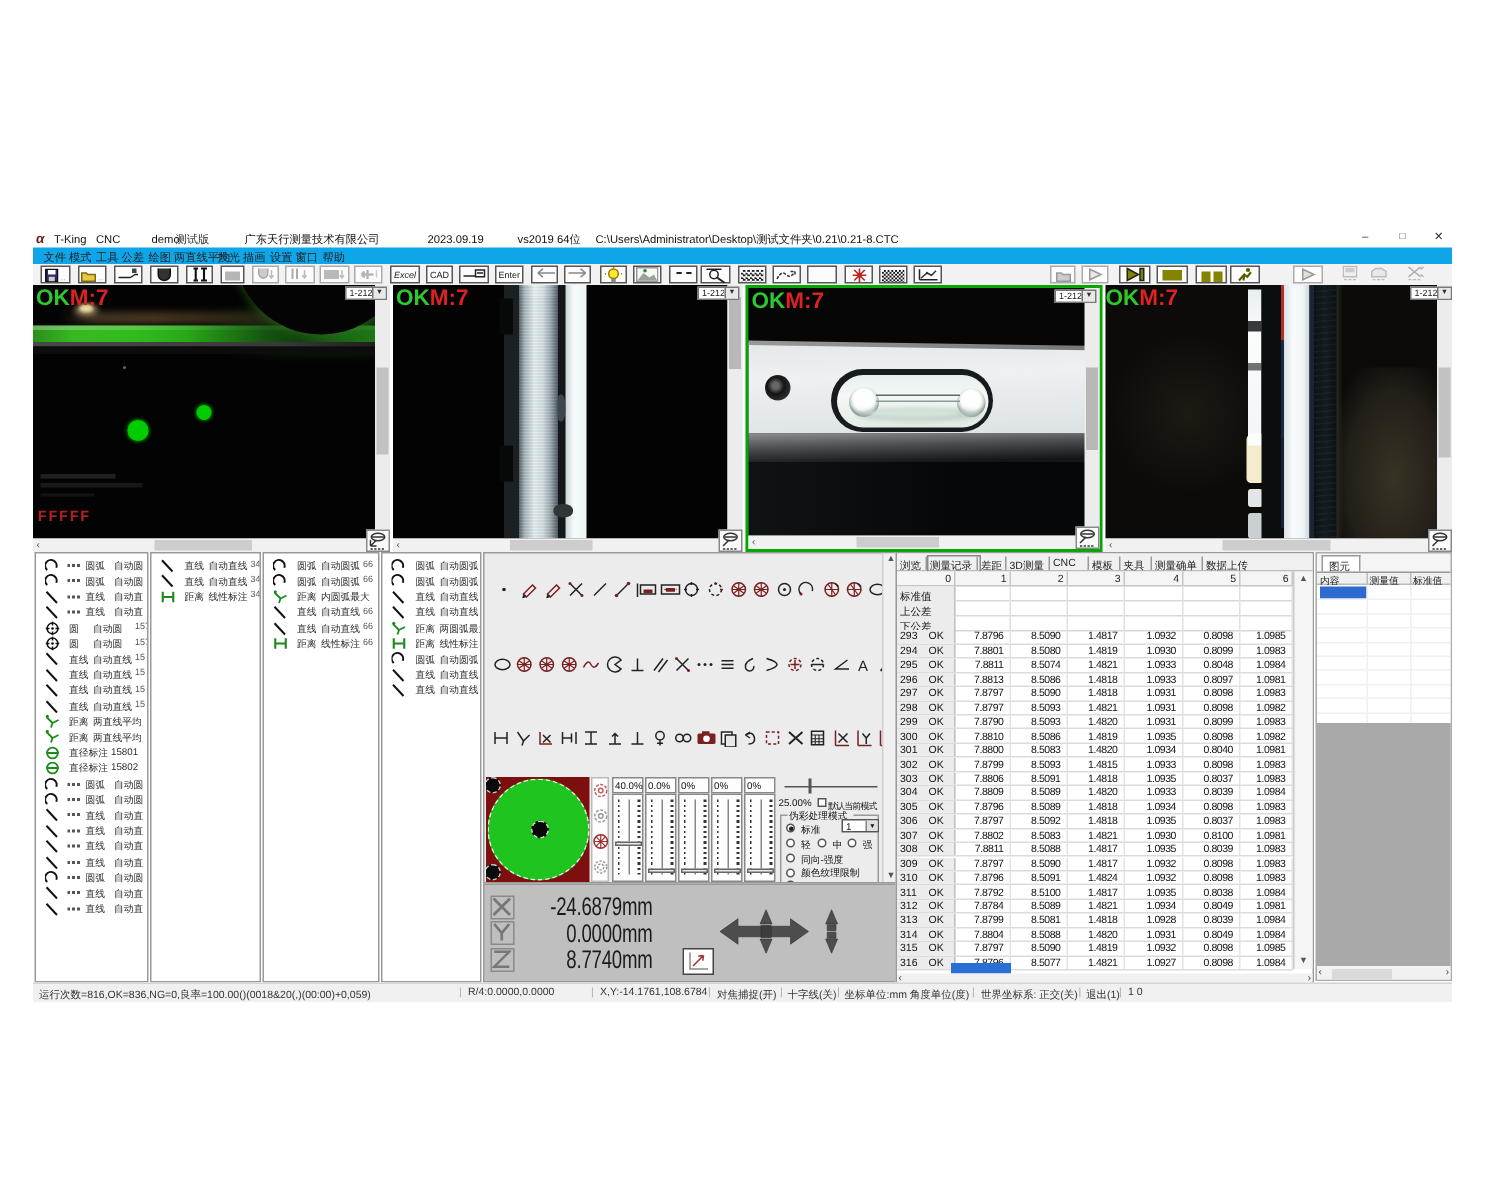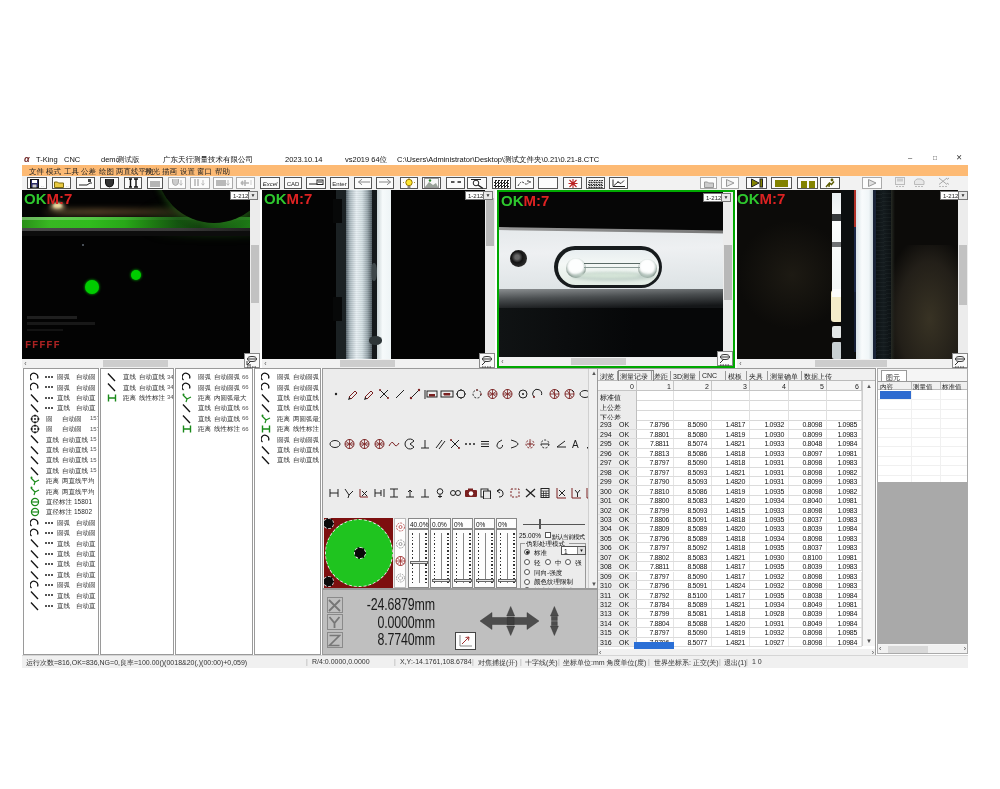--- a/index.html
+++ b/index.html
@@ -3,21 +3,21 @@
 <meta charset="utf-8">
 <style>
 html,body{margin:0;padding:0;width:1000px;height:789px;background:#fff;overflow:hidden;
  font-family:"Liberation Sans",sans-serif;}
 *{box-sizing:border-box;}
 .a{position:absolute;}
 
 #title{position:absolute;left:22px;top:153px;width:946px;height:12px;background:#fff;font-size:7.5px;color:#111;}
 #title span{position:absolute;top:2px;white-space:nowrap;}
 
-#menu{position:absolute;left:22px;top:165px;width:946px;height:11px;background:#fdba74;font-size:7.5px;color:#222;}
+#menu{position:absolute;left:22px;top:165px;width:946px;height:11px;background:#0ea5e9;font-size:7.5px;color:#222;}
 #menu span{position:absolute;top:2px;}
 
 #tbar{position:absolute;left:22px;top:176px;width:946px;height:14px;background:#f2f2f2;}
 .tb{position:absolute;top:1px;height:12px;background:#fcfcfc;border:1px solid #555;font-size:6.5px;color:#222;text-align:center;line-height:11px;}
 .tbg{border:1px solid #aaa;color:#999;}
 .tbn{border:none;background:none;}
 
 .cam{position:absolute;top:190px;height:178px;background:#f0f0f0;}
 .ok{position:absolute;left:2px;top:0px;font-size:15px;font-weight:bold;color:#2ec82e;letter-spacing:0px;}
 .ok i{font-style:normal;color:#d22;}
@@ -43,21 +43,21 @@
 </head>
 <body>
 
 <div id="title">
   <span style="left:2px;top:1px;font-size:9px;font-weight:bold;color:#6b1f1f;font-style:italic">α</span>
   <span style="left:14px">T-King</span>
     <span style="left:42px">CNC</span>
   <span style="left:79px">demo</span>
     <span style="left:95px;color:#333">测试版</span>
   <span style="left:141px">广东天行测量技术有限公司</span>
-  <span style="left:263px">2023.10.14</span>
+  <span style="left:263px">2023.09.19</span>
   <span style="left:323px">vs2019 64位</span>
   <span style="left:375px">C:\Users\Administrator\Desktop\测试文件夹\0.21\0.21-8.CTC</span>
   <span style="left:886px;top:0px;color:#333">–</span>
   <span style="left:911px;top:1px;font-size:6.5px;color:#333">□</span>
   <span style="left:934px;top:0px;color:#333">✕</span>
 </div>
 
 <div id="menu">
   <span style="left:7px">文件</span>
     <span style="left:24px">模式</span>

